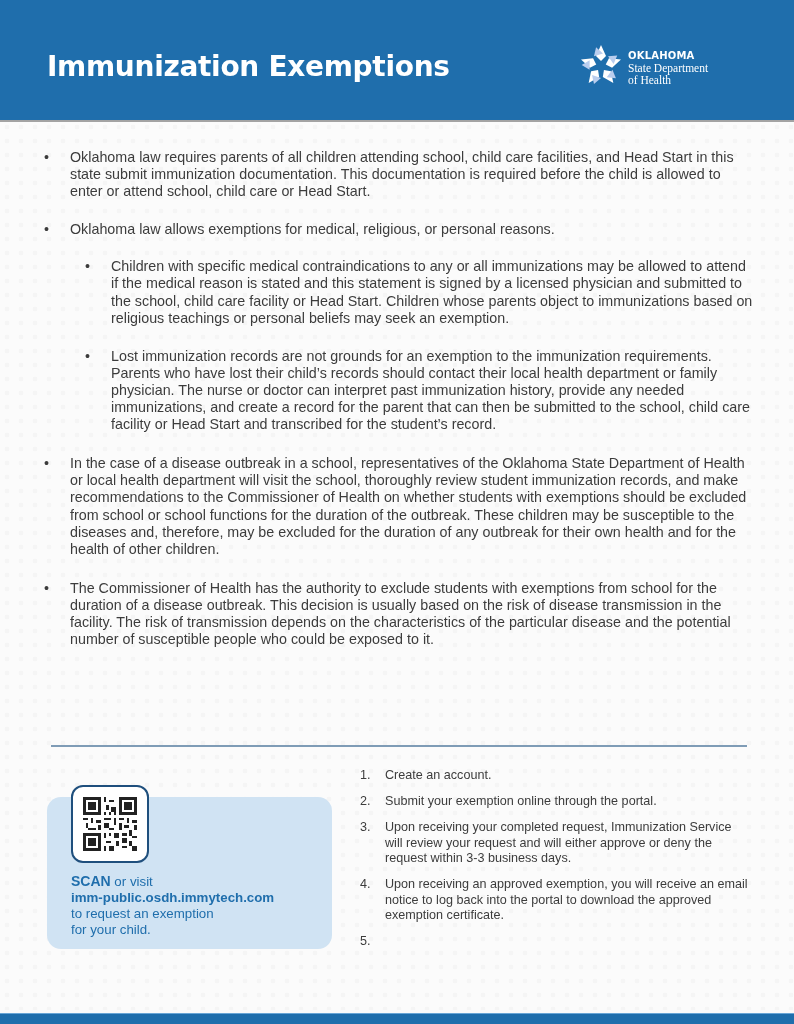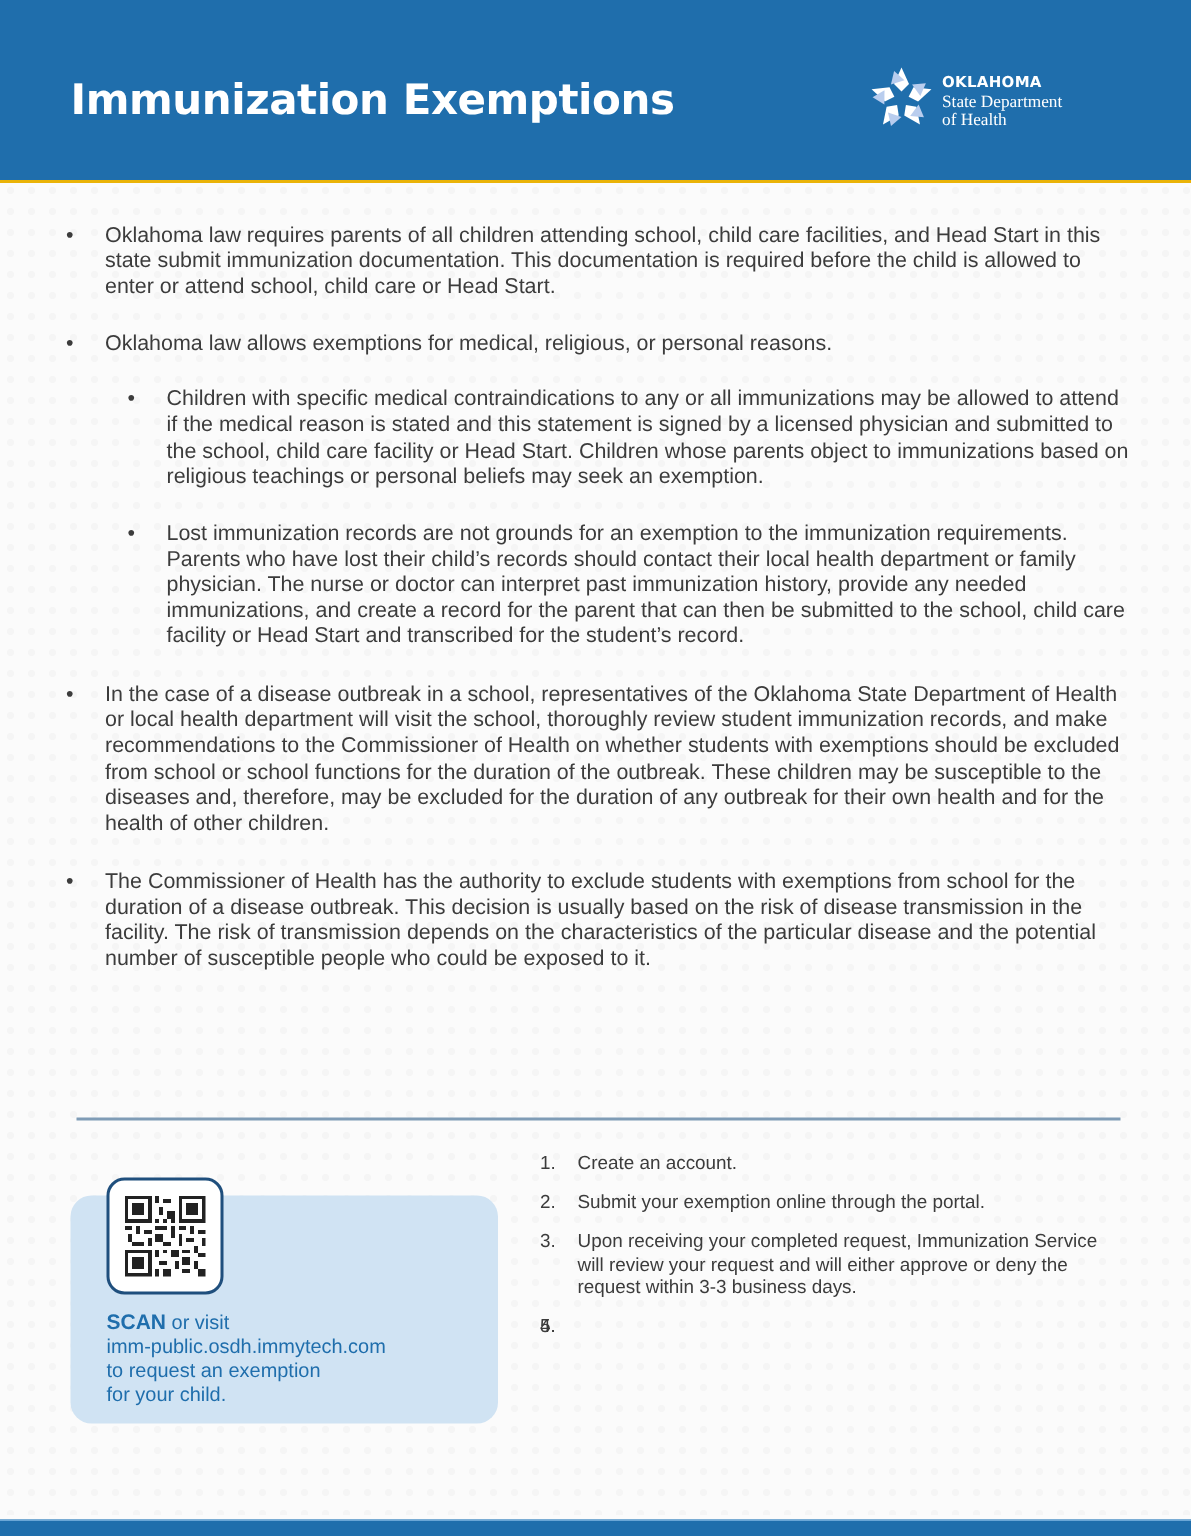--- a/index.html
+++ b/index.html
@@ -11,21 +11,21 @@
     }
     .bg-dots {
       position:absolute; left:0; top:120px; width:794px; height:890px;
       background-image: radial-gradient(circle, rgba(0,0,0,0.025) 2.2px, transparent 2.6px);
       background-size: 14px 14px;
       pointer-events:none;
     }
     .header {
       position:absolute; left:0; top:0; width:794px; height:120px;
       background:#1f6eac;
-      border-bottom:2px solid #eab308;
+      border-bottom:2px solid #a3a3a3;
     }
     .title {
       position:absolute; left:47px; top:50px;
       font-family:"DejaVu Sans", sans-serif; font-weight:bold;
       font-size:28px; color:#ffffff; letter-spacing:-0.3px;
     }
     .logo { position:absolute; left:578px; top:43px; width:170px; height:46px; }
     .logo-star { position:absolute; left:0; top:0; width:46px; height:46px; }
     .logo-text { position:absolute; left:50px; top:7px; color:#fff; line-height:12px; }
     .logo-l1 { font-family:"DejaVu Sans", sans-serif; font-weight:bold; font-size:10px; letter-spacing:0.2px; }
@@ -48,21 +48,21 @@
       position:absolute; left:47px; top:797px; width:285px; height:152px;
       background:#d0e3f3; border-radius:14px;
     }
     .qr-box {
       position:absolute; left:71px; top:785px; width:74px; height:74px;
       background:#fff; border:2px solid #1f4f7d; border-radius:12px;
     }
     .qr-box svg { position:absolute; left:10px; top:10px; }
     .qr-text { position:absolute; left:71px; top:873px; font-size:13.3px; line-height:16px; color:#1f6eac; }
     .qr-scan { font-weight:bold; font-size:14px;text-align:center; }
-    .qr-url { font-weight:normal; }
+    .qr-url { font-weight:bold; }
 
     .steps { position:absolute; left:360px; top:768px; width:390px; font-size:12.6px; line-height:15.5px; color:#3c3c3c; }
     .step { position:relative; padding-left:25px; margin-bottom:10.5px; }
     .step .num { position:absolute; left:0; top:0; }
 
     .footer-bar { position:absolute; left:0; top:1013px; width:794px; height:11px; background:#1f6eac; border-top:1px solid #6aa6d6; }
   </style>
 </head>
 <body>
 
@@ -202,19 +202,20 @@
   <div class="step">
     <span class="num">2.</span>
     <span>Submit your exemption online through the portal.</span>
   </div>
   <div class="step">
     <span class="num">3.</span>
     <span>Upon receiving your completed request, Immunization Service will review your request and will either approve or deny the request within 3-3 business days.</span>
   </div>
   <div class="step">
     <span class="num">4.</span>
+    <span>Upon receiving an approved exemption, you will receive an email notice to log back into the portal to download the approved exemption certificate.</span>
   </div>
   <div class="step">
     <span class="num">5.</span>
   </div>
 </div>
 
 <div class="footer-bar"></div>
 
 </body></html>

